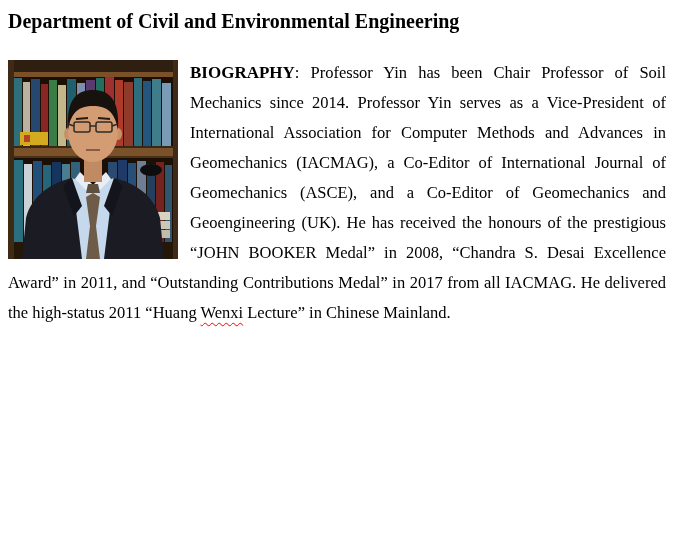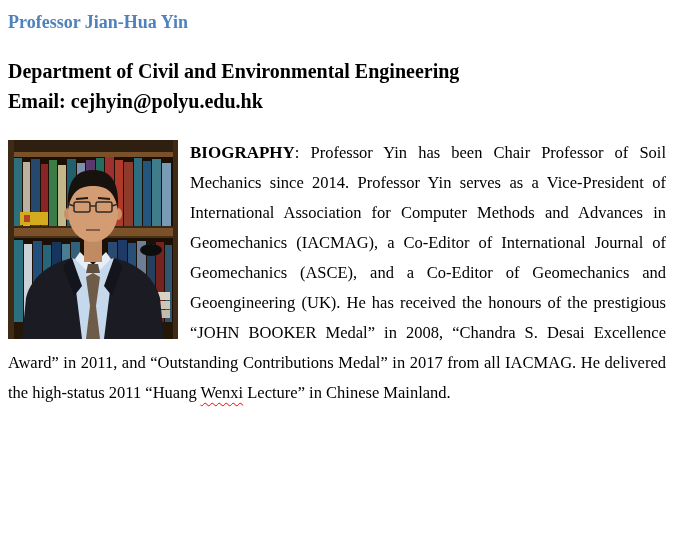--- a/index.html
+++ b/index.html
@@ -56,24 +56,22 @@
     text-decoration-thickness: 1px;
     text-underline-offset: 4px;
   }
   .clear { clear: both; }
 </style>
 </head>
 <body>
 
 <div class="page">
 
-  <div class="prof-name">Professor Jian-Hua Yin</div>
 
   <p class="hdr">Department of Civil and Environmental Engineering</p>
-  <p class="hdr">Email: cejhyin@polyu.edu.hk</p>
 
 
   <div class="bio-section">
     <div class="photo-frame">
       <svg viewBox="0 0 170 199" role="img" aria-label="Portrait photo of Professor Jian-Hua Yin in a dark suit and tie, seated in front of a bookshelf full of books">
 
         <rect x="0" y="0" width="170" height="199" fill="#1c0f06"></rect>
 
         <g>
           <rect x="6" y="18" width="8" height="68" fill="#2e6f7d"></rect>

